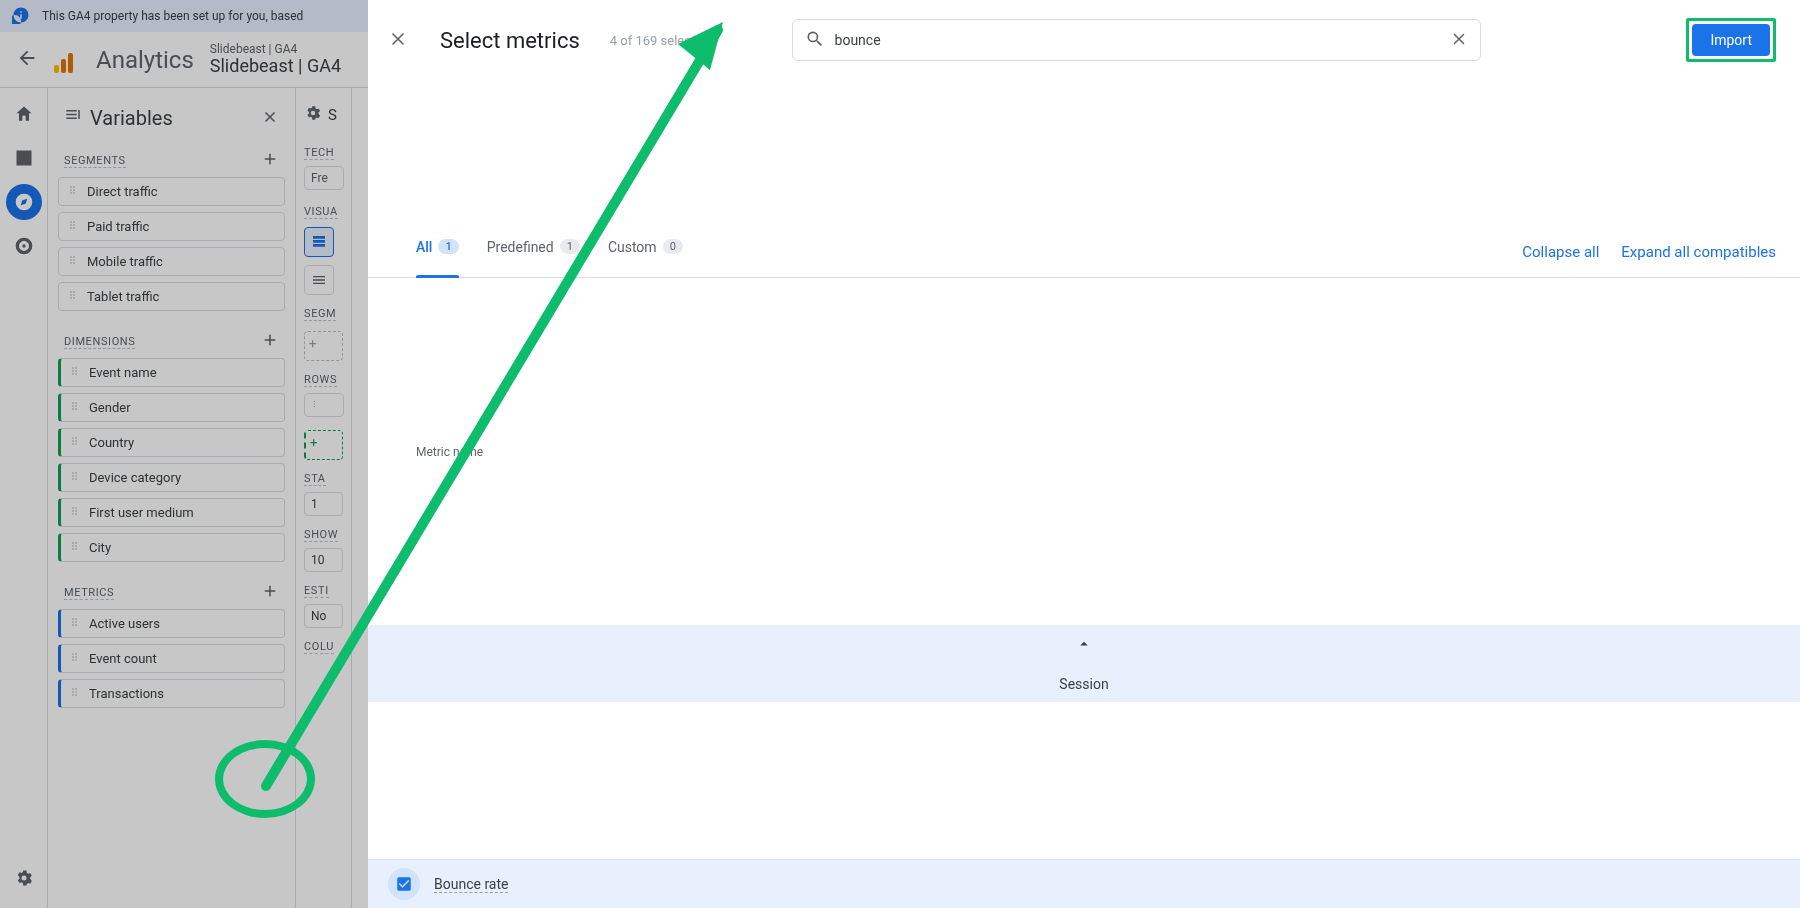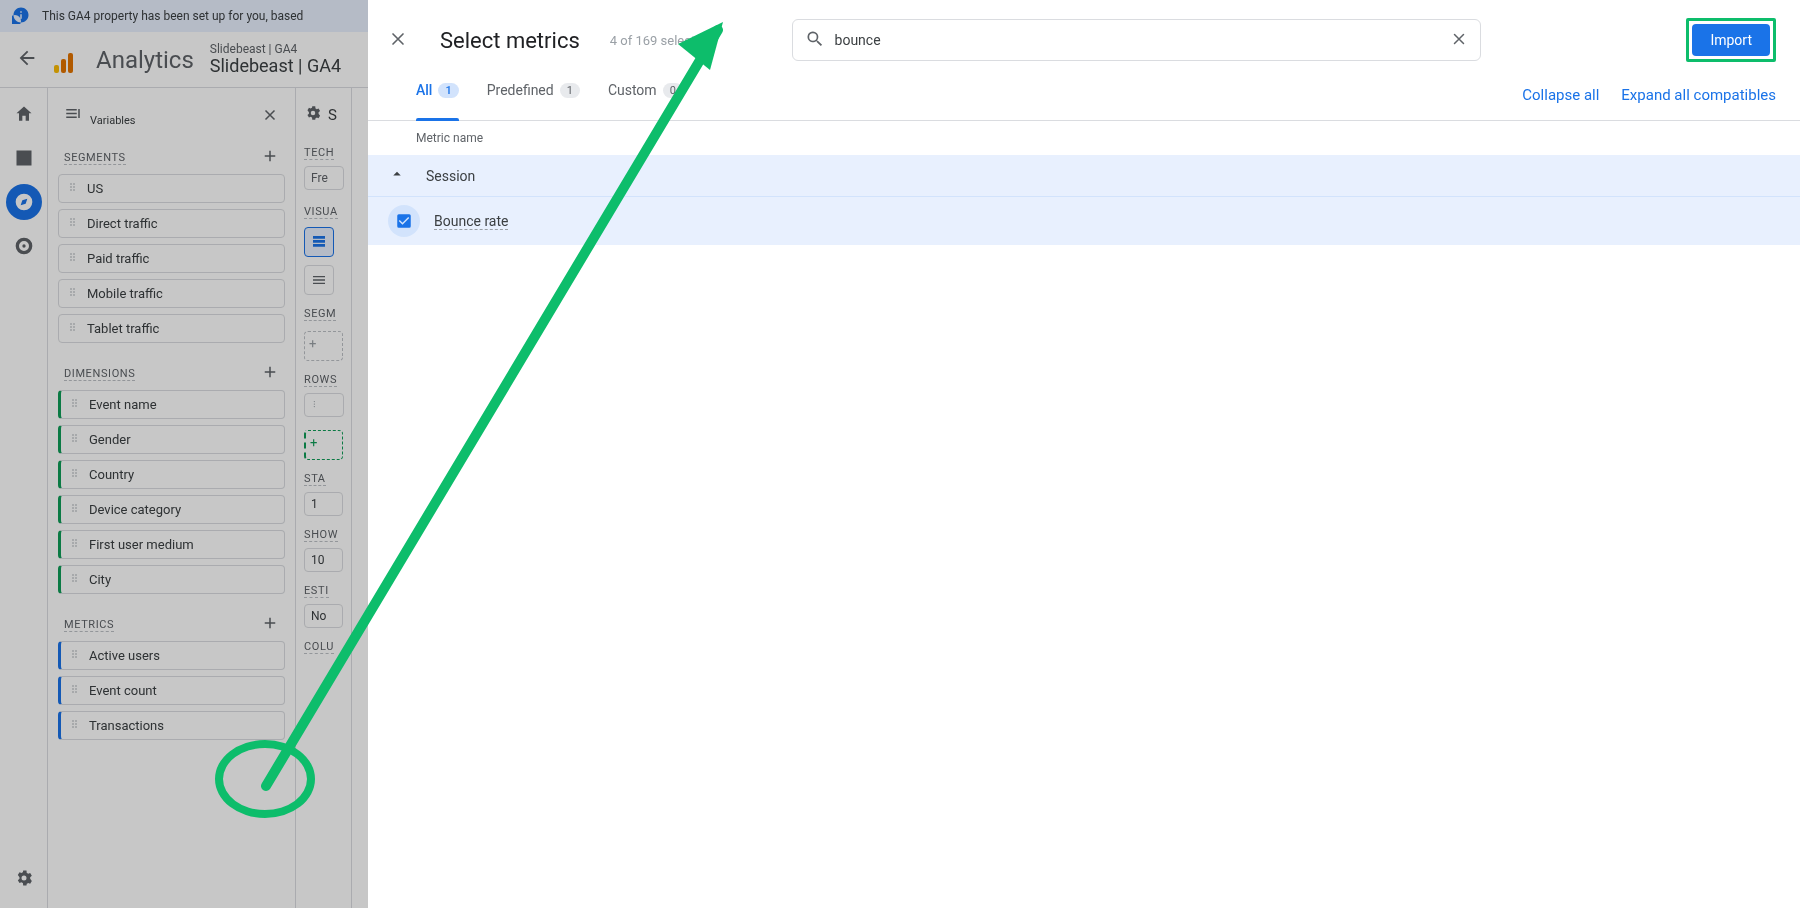--- a/index.html
+++ b/index.html
@@ -30,21 +30,21 @@
   .rail { width: 48px; background: #fff; display: flex; flex-direction: column; align-items: center; padding-top: 8px; gap: 8px; border-right: 1px solid #dadce0; position: relative; }
   .rail-icon { width: 36px; height: 36px; border-radius: 50%; display: flex; align-items: center; justify-content: center; }
   .rail-icon svg { width: 20px; height: 20px; fill: #5f6368; }
   .rail-icon.active { background: #1a73e8; }
   .rail-icon.active svg { fill: #fff; }
   .rail-bottom { margin-top: auto; margin-bottom: 12px; }
 
   
   .variables { width: 248px; background: #fff; border-right: 1px solid #dadce0; padding: 8px 8px 8px 8px; overflow: hidden; }
   .variables-title-row { display: flex; align-items: center; justify-content: space-between; padding: 10px 8px; }
-  .variables-title-row .t { display: flex; align-items: flex-end; gap: 8px; font-size: 11px; color: #3c4043; }
+  .variables-title-row .t { display: flex; align-items: flex-start; gap: 8px; font-size: 20px; color: #3c4043; }
   .variables-title-row svg { width: 18px; height: 18px; fill: #5f6368; }
   .close-x svg { width: 18px; height: 18px; fill: #5f6368; }
   .section-hdr { display: flex; align-items: center; justify-content: space-between; padding: 10px 8px 6px; }
   .section-hdr .lbl { font-size: 11px; letter-spacing: .6px; color: #5f6368; text-transform: uppercase; border-bottom: 1px dashed #bdc1c6; }
   .plus-ic svg { width: 18px; height: 18px; fill: #5f6368; }
   .chips { display: flex; flex-direction: column; gap: 6px; padding: 0 2px 10px; }
   .chip { display: flex; align-items: center; gap: 8px; border: 1px solid #dadce0; border-radius: 4px; padding: 6px 8px; font-size: 13px; color: #3c4043; background: #fff; }
   .chip .handle svg { width: 12px; height: 12px; fill: #9aa0a6; }
   .chip.dim { border-left: 3px solid #0f9d58; }
   .chip.met { border-left: 3px solid #1a73e8; }
@@ -61,21 +61,21 @@
   .vis-btn svg { width: 16px; height: 16px; fill: #5f6368; }
   .vis-btn.active svg { fill: #1a73e8; }
   .dash-slot { margin-top: 10px; border: 1px dashed #bdc1c6; border-radius: 4px; height: 30px; }
   .dash-slot.green { border-color: #0f9d58; border-left: 2px dashed #0f9d58; }
   .num-box { margin-top: 6px; border: 1px solid #dadce0; border-radius: 4px; font-size: 12px; padding: 4px 6px; }
 
   
   .dim-overlay { position: absolute; top: 0; left: 0; width: 368px; height: 908px; background: rgba(0,0,0,0.22); pointer-events: none; z-index: 50; }
 
   
-  .panel { position: absolute; top: 0; left: 368px; right: 0; bottom: 0; background: #fff; z-index: 60; display: flex; flex-direction: column; }
+  .panel { position: absolute; top: 0; left: 368px; right: 0; bottom: 0; background: #fff; z-index: 60; display: flex; flex-direction: column; justify-content: space-between; }
   .panel-top { display: flex; align-items: center; padding: 18px 24px 10px 20px; gap: 22px; }
   .panel-close svg { width: 20px; height: 20px; fill: #5f6368; }
   .panel-title { font-size: 22px; color: #202124; margin-left: 10px; }
   .panel-sub { font-size: 13px; color: #9aa0a6; margin-left: 8px; }
   .search-box { margin-left: 60px; display: flex; align-items: center; border: 1px solid #dadce0; border-radius: 6px; height: 42px; width: 689px; padding: 16px 12px; gap: 10px; }
   .search-box svg { width: 20px; height: 20px; fill: #5f6368; }
   .search-box input { flex: 1; border: none; outline: none; font-size: 14px; color: #3c4043; }
   .search-box .clear svg { width: 18px; height: 18px; fill: #5f6368; }
   .import-btn-wrap { margin-left: auto; border: 3px solid #0dbd6b; padding: 3px; border-radius: 2px; }
   .import-btn { background: #1a73e8; color: #fff; border: none; border-radius: 4px; padding: 8px 18px; font-size: 14px; }
@@ -83,21 +83,21 @@
   .panel-tabs { display: flex; align-items: center; gap: 28px; padding: 10px 24px 0 48px; border-bottom: 1px solid #dadce0; position: relative; }
   .tab { display: flex; align-items: center; gap: 6px; font-size: 14px; color: #5f6368; padding-bottom: 22px; position: relative; }
   .tab.active { color: #1a73e8; font-weight: 500; }
   .tab.active::after { content: ""; position: absolute; bottom: -1px; left: 0; right: 0; height: 3px; background: #1a73e8; border-radius: 2px 2px 0 0; }
   .badge { background: #e8eaed; border-radius: 10px; font-size: 11px; padding: 1px 7px; color: #5f6368; }
   .tab.active .badge { background: #d2e3fc; color: #1a73e8; }
   .right-links { margin-left: auto; display: flex; gap: 22px; font-size: 15px; color: #1a73e8; padding-bottom: 12px; }
 
   .col-hdr { padding: 10px 48px; font-size: 12px; color: #5f6368; }
 
-  .group-row { background: #e8f0fe; padding: 10px 20px; display: flex; align-items: center; gap: 20px; font-size: 14px; color: #3c4043; }
+  .group-row { background: #e8f0fe; padding: 10px 20px; display: flex; align-items: center; gap: 20px; font-size: 14px; color: #3c4043; flex-direction: column; }
   .group-row svg { width: 18px; height: 18px; fill: #3c4043; }
 
   .metric-row { background: #e8f0fe; padding: 8px 20px; display: flex; align-items: center; gap: 14px; border-top: 1px solid #d2e3fc; }
   .chk-circle { width: 32px; height: 32px; border-radius: 50%; background: #d2e3fc; display: flex; align-items: center; justify-content: center; }
   .chk-circle svg { width: 18px; height: 18px; fill: #1a73e8; }
   .metric-name { font-size: 14px; color: #3c4043; border-bottom: 1px dashed #9aa0a6; }
 
   
   .green-circle { position: absolute; top: 740px; left: 215px; width: 100px; height: 78px; border: 8px solid #0dbd6b; border-radius: 50%; z-index: 70; pointer-events: none; }
   .green-arrow { position: absolute; top: 10px; left: 248px; width: 500px; height: 796px; z-index: 71; pointer-events: none; }
@@ -175,31 +175,20 @@
           </svg></span>
     </div>
 
     <div class="section-hdr">
       <span class="lbl">Segments</span>
       <span class="plus-ic"><svg viewBox="0 0 24 24">
             <path d="M11 5h2v14h-2zM5 11h14v2H5z"></path>
           </svg></span>
     </div>
     <div class="chips">
-      <div class="chip">
-          <span class="handle"><svg viewBox="0 0 24 24">
-              <circle cx="8" cy="6" r="1.5"></circle>
-              <circle cx="8" cy="12" r="1.5"></circle>
-              <circle cx="8" cy="18" r="1.5"></circle>
-              <circle cx="14" cy="6" r="1.5"></circle>
-              <circle cx="14" cy="12" r="1.5"></circle>
-              <circle cx="14" cy="18" r="1.5"></circle>
-            </svg></span>
-          <span>US</span>
-        </div>
       <div class="chip">
           <span class="handle"><svg viewBox="0 0 24 24">
               <circle cx="8" cy="6" r="1.5"></circle>
               <circle cx="8" cy="12" r="1.5"></circle>
               <circle cx="8" cy="18" r="1.5"></circle>
               <circle cx="14" cy="6" r="1.5"></circle>
               <circle cx="14" cy="12" r="1.5"></circle>
               <circle cx="14" cy="18" r="1.5"></circle>
             </svg></span>
           <span>Direct traffic</span>

